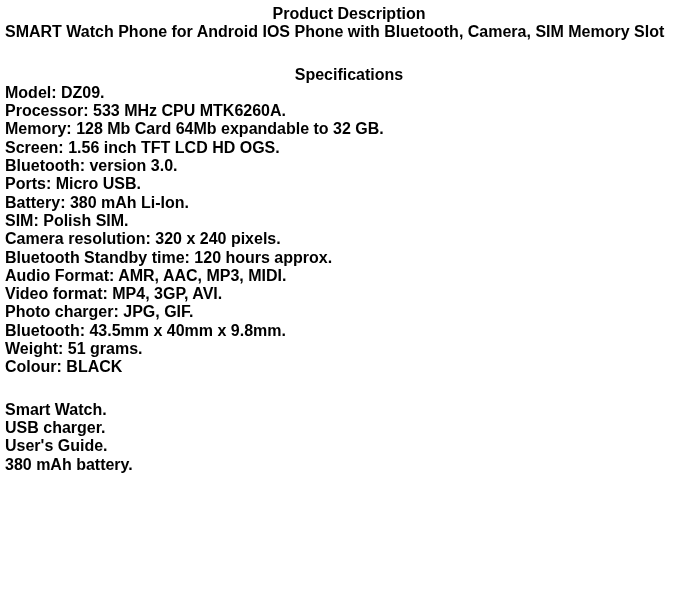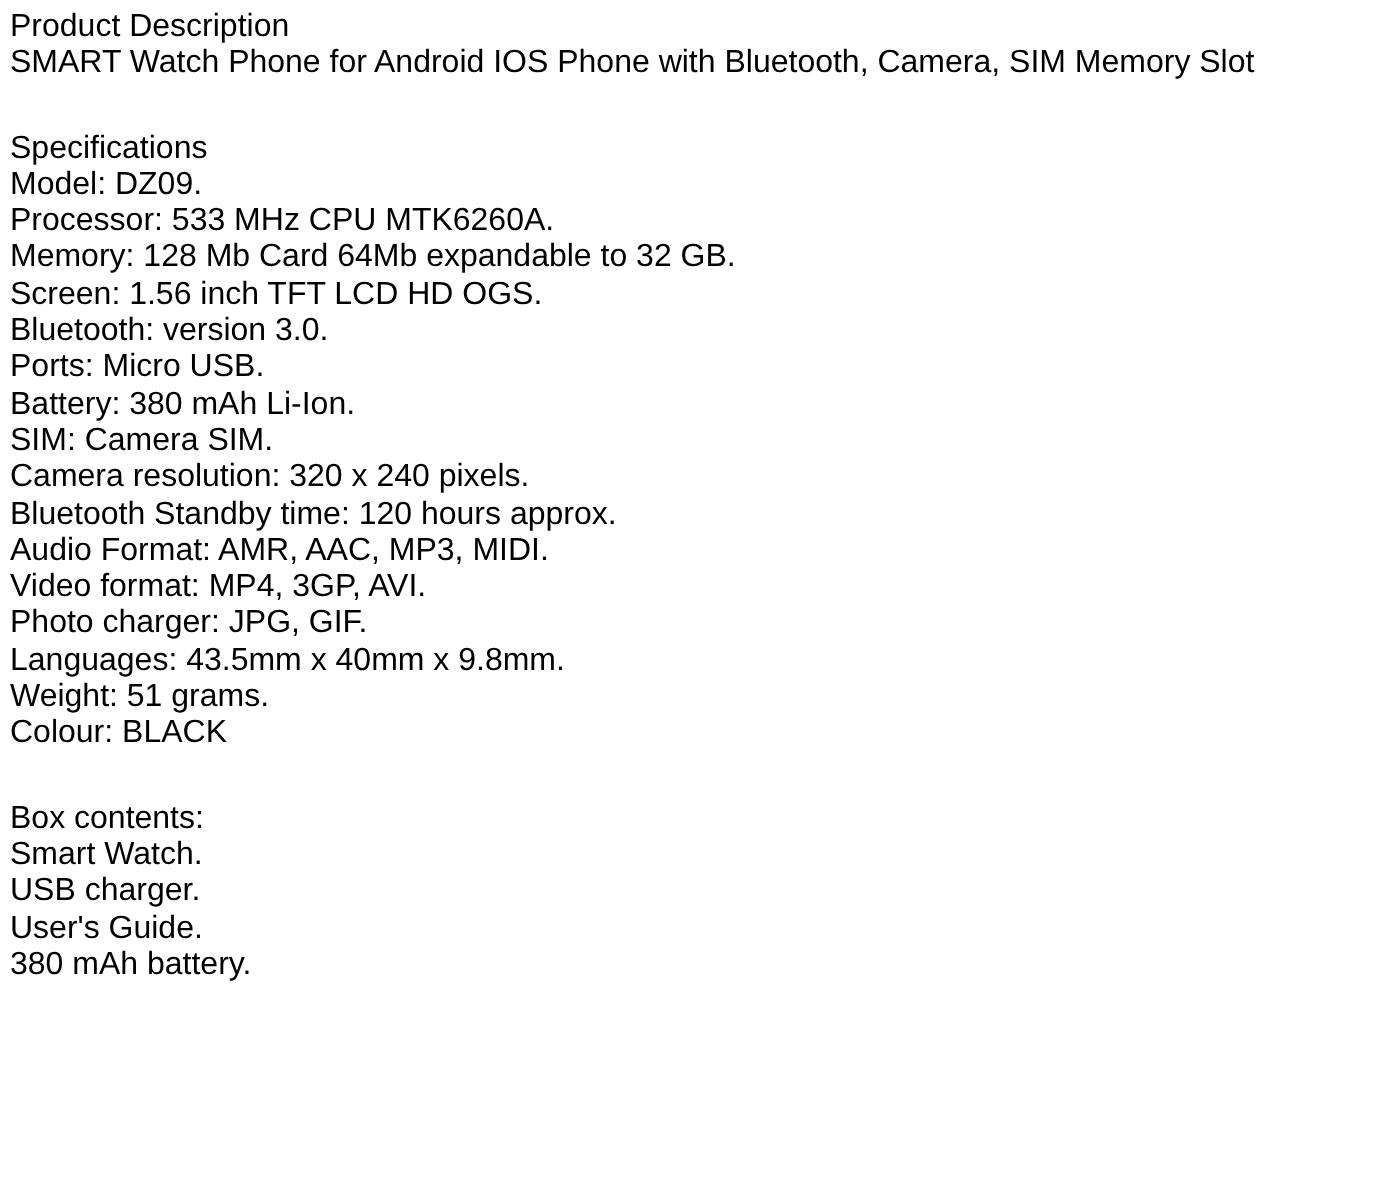--- a/index.html
+++ b/index.html
@@ -13,26 +13,28 @@
       overflow: hidden;
       font-family: "Liberation Sans", sans-serif;
       color: #000000;
       font-size: 16px;
       line-height: 18.3px;
     }
     .page {
       padding: 5px 0 0 5px;
     }
     .heading {
-      font-weight: normal;
+      font-weight: bold;
       display: block;
+      text-align: center;
     }
     .line {
       display: block;
       white-space: nowrap;
+      font-weight: bold;
     }
     .gap {
       display: block;
       height: 24px;
     }
     .section { display: block; }
   </style>
 </head>
 <body>
 
@@ -47,34 +49,33 @@
 
   <div class="section">
     <span class="heading">Specifications</span>
     <span class="line">Model: DZ09.</span>
     <span class="line">Processor: 533 MHz CPU MTK6260A.</span>
     <span class="line">Memory: 128 Mb Card 64Mb expandable to 32 GB.</span>
     <span class="line">Screen: 1.56 inch TFT LCD HD OGS.</span>
     <span class="line">Bluetooth: version 3.0.</span>
     <span class="line">Ports: Micro USB.</span>
     <span class="line">Battery: 380 mAh Li-Ion.</span>
-    <span class="line">SIM: Camera SIM.</span>
+    <span class="line">SIM: Polish SIM.</span>
     <span class="line">Camera resolution: 320 x 240 pixels.</span>
     <span class="line">Bluetooth Standby time: 120 hours approx.</span>
     <span class="line">Audio Format: AMR, AAC, MP3, MIDI.</span>
     <span class="line">Video format: MP4, 3GP, AVI.</span>
     <span class="line">Photo charger: JPG, GIF.</span>
-    <span class="line">Languages: 43.5mm x 40mm x 9.8mm.</span>
+    <span class="line">Bluetooth: 43.5mm x 40mm x 9.8mm.</span>
     <span class="line">Weight: 51 grams.</span>
     <span class="line">Colour: BLACK</span>
   </div>
 
   <span class="gap"></span>
 
   <div class="section">
-    <span class="heading">Box contents:</span>
     <span class="line">Smart Watch.</span>
     <span class="line">USB charger.</span>
     <span class="line">User's Guide.</span>
     <span class="line">380 mAh battery.</span>
   </div>
 
 </div>
 
 </body></html>

